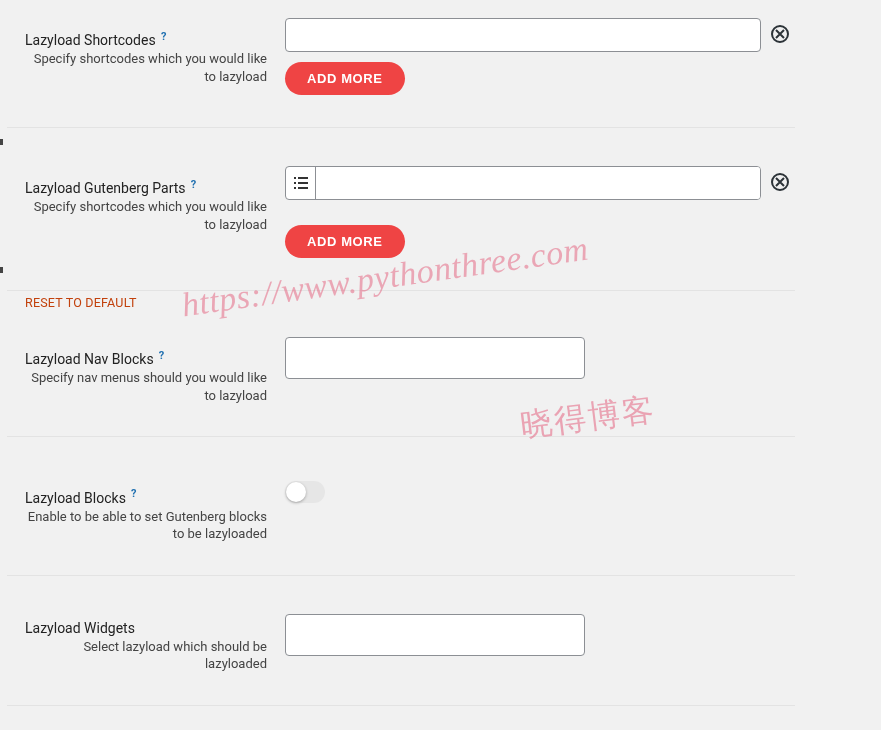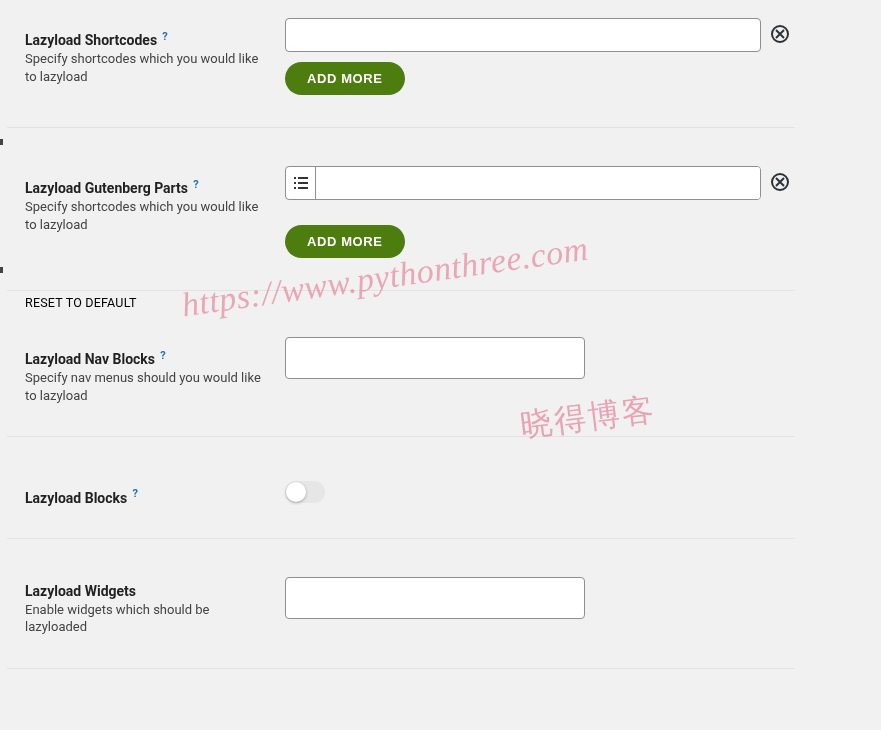--- a/index.html
+++ b/index.html
@@ -42,38 +42,39 @@
   }
   .row.first { padding-top: 18px; }
   .row.last  { border-bottom: none; padding-bottom: 6px; }
 
   .labelcol {
     width: 260px;
     padding-right: 18px;
     padding-top: 12px;
   }
   .labelcol .title {
-    font-weight: 700;
+    font-weight: 400;
     font-size: 14px;
     color: #222;
     display: inline-block;
   }
   .labelcol .help {
     color: #2271b1;
     font-weight: 700;
     font-size: 11px;
     vertical-align: super;
     margin-left: 2px;
     cursor: pointer;
   }
   .labelcol .desc {
     color: #444;
     font-size: 13px;
     line-height: 1.35;
     margin-top: 2px;
+    text-align: right;
   }
 
   .fieldcol {
     flex: 1;
     position: relative;
   }
 
   .text-input {
     width: 476px;
     height: 34px;
@@ -133,36 +134,36 @@
     font-weight: 700;
     cursor: pointer;
     color: #2c3338;
     line-height: 1;
   }
   .remove-btn svg { width: 10px; height: 10px; }
 
   .add-more {
     margin-top: 10px;
     display: inline-block;
-    background: #4d7c0f;
+    background: #ef4444;
     color: #fff;
     border: none;
     border-radius: 18px;
     padding: 9px 22px;
     font-size: 13px;
     font-weight: 700;
     letter-spacing: 0.6px;
     cursor: pointer;
   }
 
   .reset-link {
     position: absolute;
     left: 18px;
     top: 4px;
-    color: #000000;
+    color: #c2410c;
     font-size: 12.5px;
     letter-spacing: 0.2px;
     cursor: pointer;
   }
 
   .toggle {
     width: 40px;
     height: 22px;
     border-radius: 11px;
     background: #e6e6e6;
@@ -278,32 +279,33 @@
     </div>
     <div class="fieldcol">
       <div class="select-box"></div>
     </div>
   </div>
 
   <div class="row">
     <div class="labelcol">
       <span class="title">Lazyload Blocks</span>
       <span class="help">?</span>
+      <div class="desc">Enable to be able to set Gutenberg blocks to be lazyloaded</div>
     </div>
     <div class="fieldcol">
       <div class="toggle">
         <div class="knob"></div>
       </div>
     </div>
   </div>
 
   <div class="row">
     <div class="labelcol" style="padding-top:6px;">
       <span class="title">Lazyload Widgets</span>
-      <div class="desc">Enable widgets which should be lazyloaded</div>
+      <div class="desc">Select lazyload which should be lazyloaded</div>
     </div>
     <div class="fieldcol">
       <div class="select-box"></div>
     </div>
   </div>
 
   <div class="row last">
     
     
   </div>

